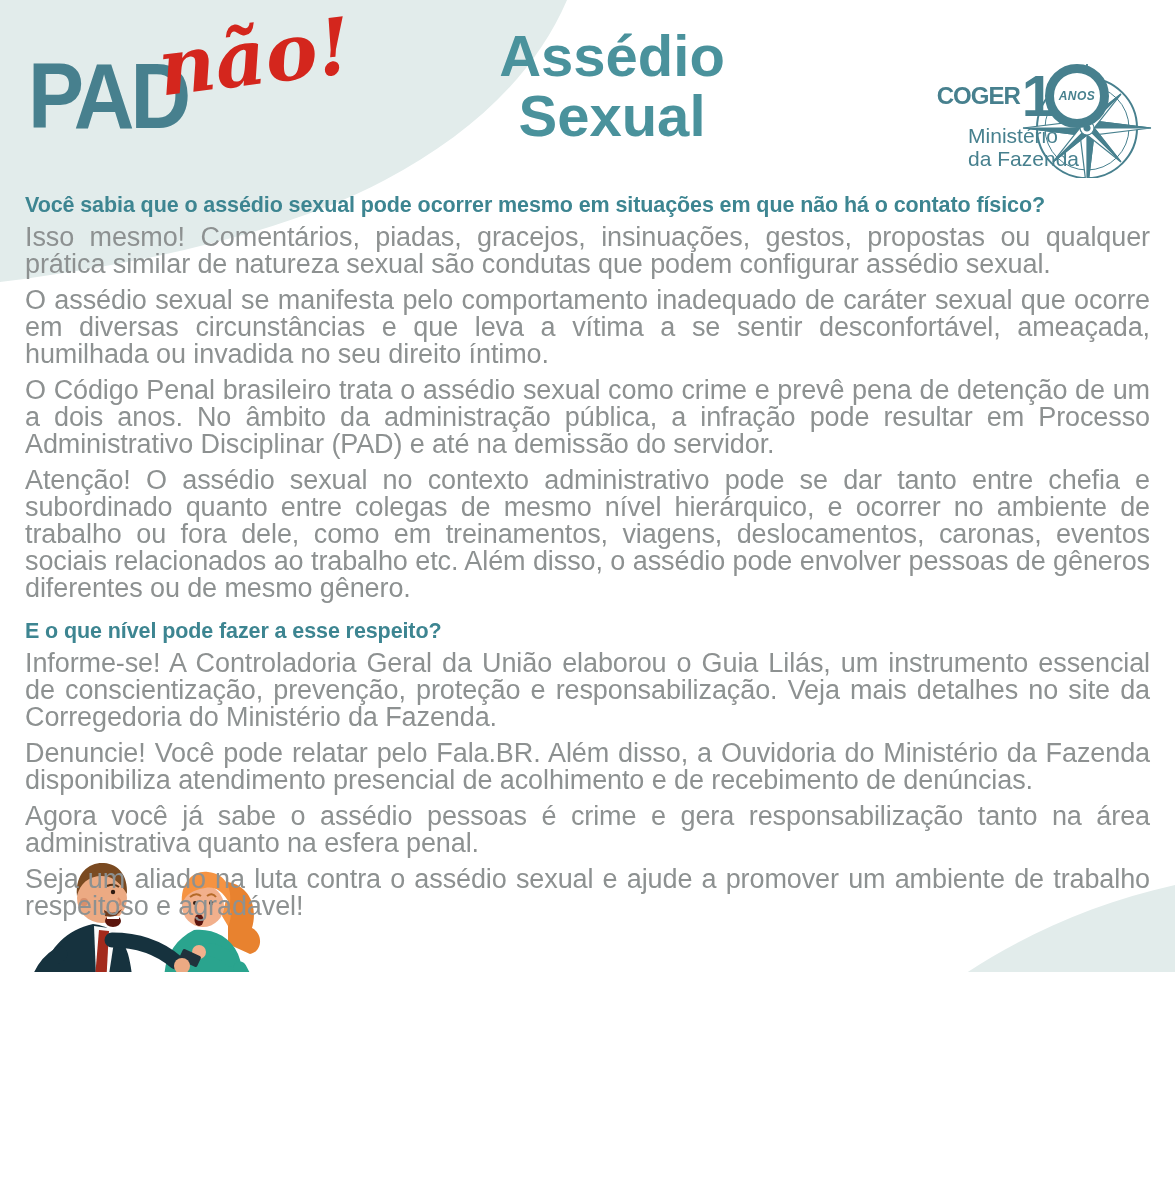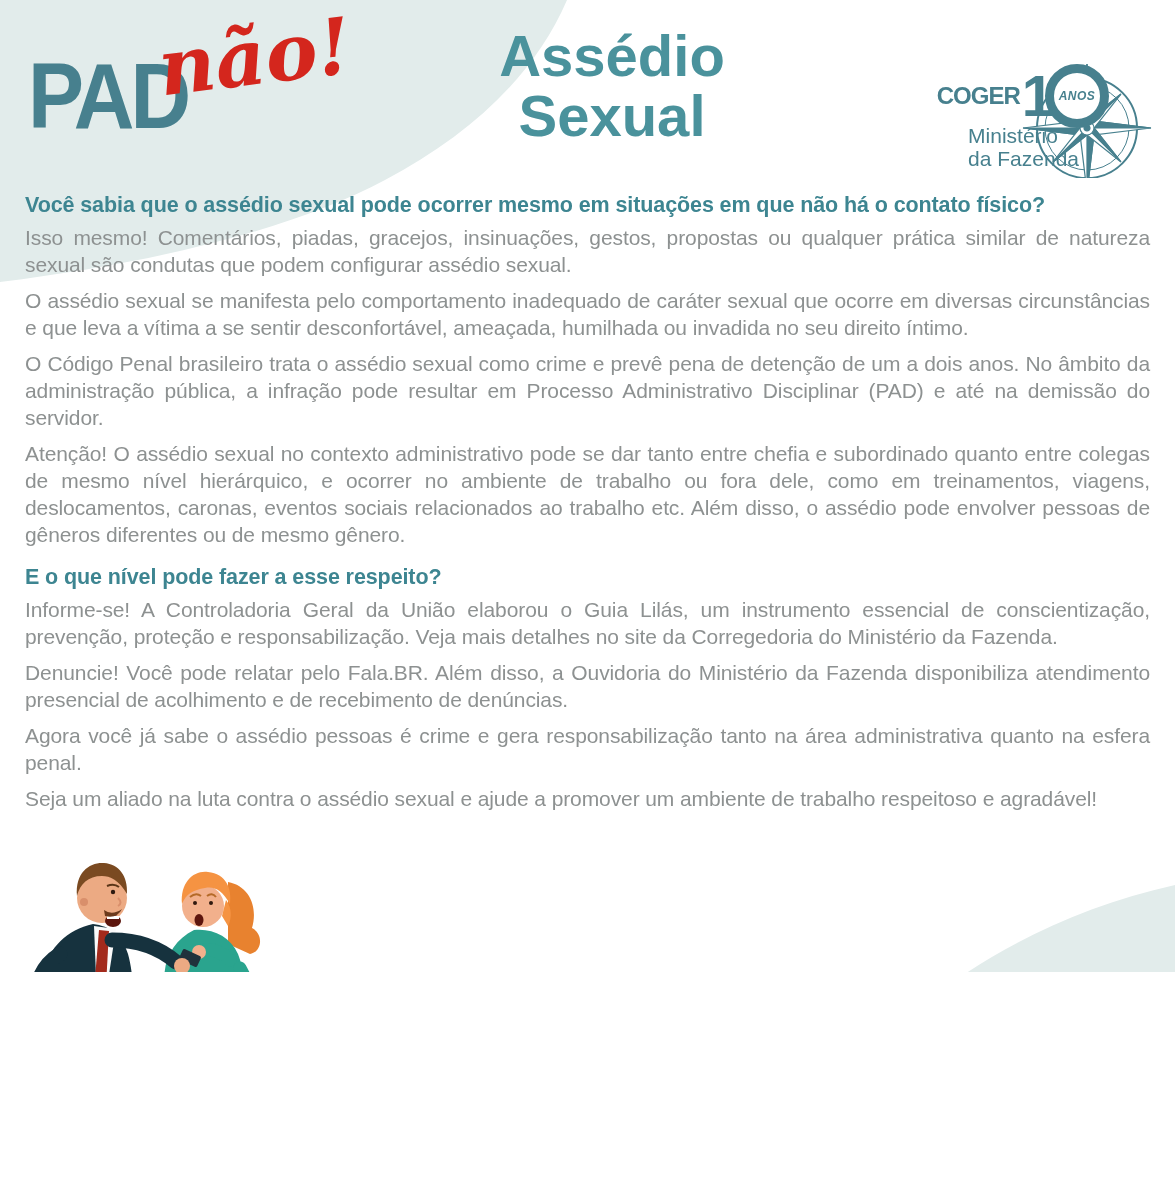--- a/index.html
+++ b/index.html
@@ -36,21 +36,21 @@
     background:#fff;display:flex;align-items:center;justify-content:center;z-index:1;
   }
   .coger-anos{font-size:12px;font-style:italic;font-weight:bold;color:var(--accent-teal,#4d8f98);letter-spacing:.5px;}
   .coger-org{
     position:absolute;right:78px;top:96px;
     color:var(--accent-teal,#4d8f98);font-size:21px;line-height:1.1;
   }
   
   .content{position:absolute;left:25px;top:176px;width:1125px;z-index:2;}
   .section{
-    font-size:21px;line-height:27px;color:var(--body-text,#8d9191);
+    font-size:27px;line-height:27px;color:var(--body-text,#8d9191);
     text-align:justify;margin-bottom:9px;letter-spacing:-0.1px;
   }
   .section.heading{
     color:var(--heading-teal,#3d8591);font-weight:700;font-size:21.5px;margin-bottom:5px;text-align:left;margin-top:16px;
   }
   
   .scene{position:absolute;left:0;top:856px;z-index:1;}
   
   .footer-card{
     position:absolute;left:860px;top:1038px;width:315px;height:150px;background:#fff;z-index:2;

